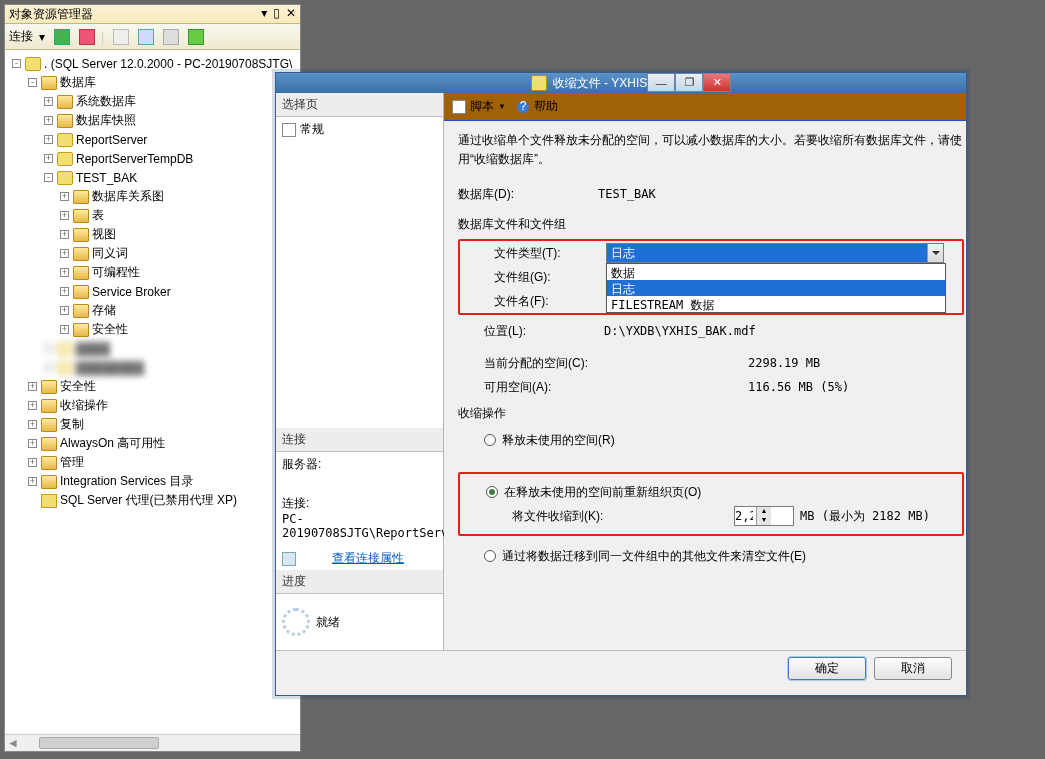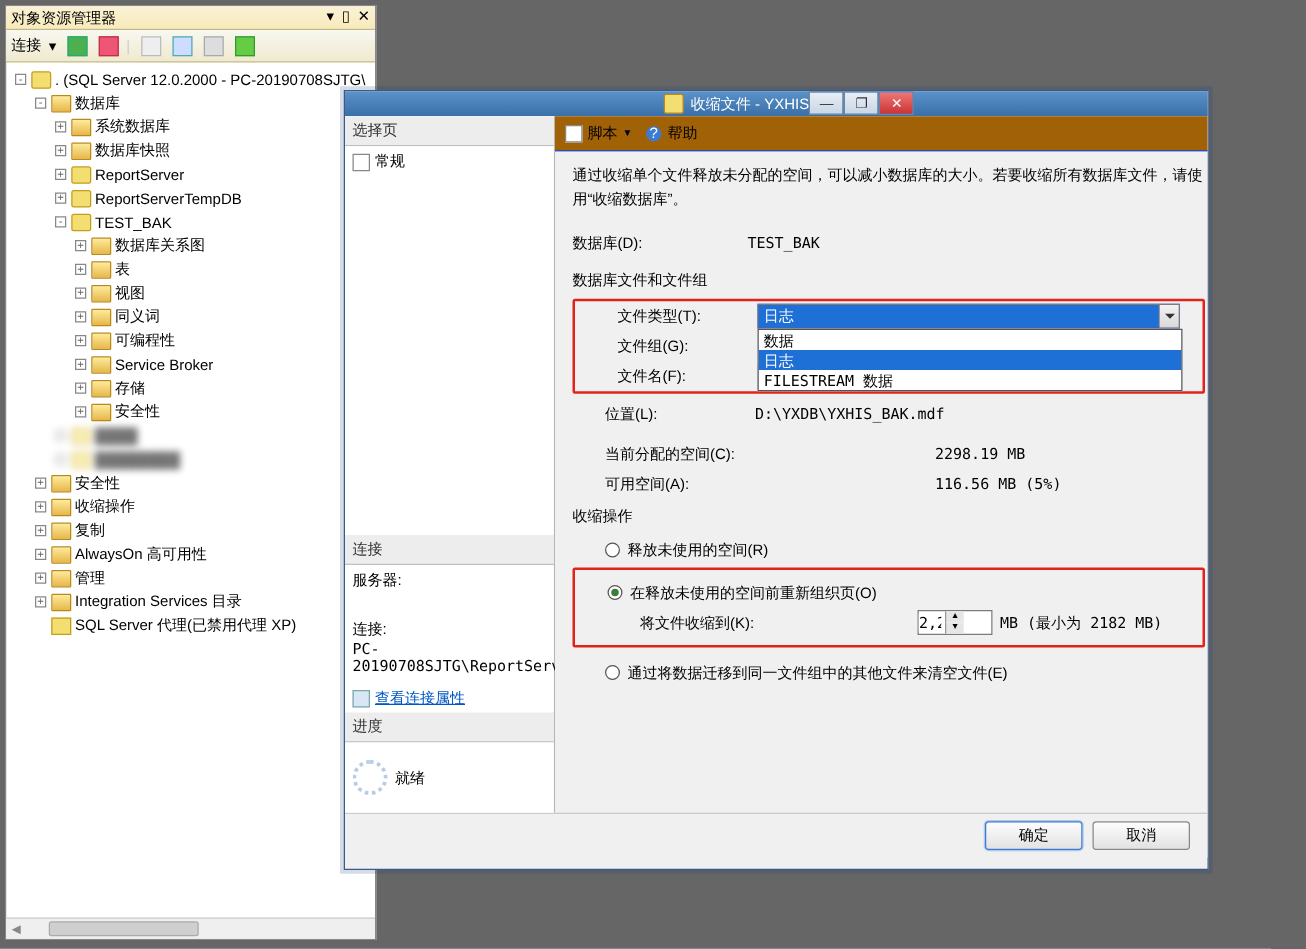--- a/index.html
+++ b/index.html
@@ -30,37 +30,37 @@
 .dtitle-icon { width: 16px; height: 16px; background: #F3DE72; border: 1px solid #B88A1A; border-radius: 2px; }
 .win-btns { display: flex; height: 20px; margin-right: 3px; }
 .win-btn { width: 28px; height: 19px; background: linear-gradient(#E8EEF5,#C9D6E6); border: 1px solid #6E85A3; display: flex; align-items: center; justify-content: center; font-family: Arial; font-size: 11px; color: #333; }
 .win-btn.close { background: linear-gradient(#E77,#C33); color: #fff; }
 
 .dlg-body { display: flex; height: 557px; }
 .dlg-left { width: 168px; border-right: 1px solid #B5B5B5; display: flex; flex-direction: column; background: #fff; }
 .sect-head { background: #EDEDED; border-bottom: 1px solid #BFBFBF; padding: 3px 6px; font-weight: normal; color: #333; }
 .sect-body { flex: 0 0 auto; padding: 4px 6px; background: #fff; }
 .sect-body.grow { flex: 1 1 auto; }
-.link { color: #0058C6; text-decoration: underline; cursor: pointer; }
+.link { color: #0058C6; text-decoration: underline; cursor: pointer; margin-left: 32px; }
 .spinner { width: 28px; height: 28px; border: 3px dotted #B8CDE3; border-radius: 50%; display: inline-block; vertical-align: middle; margin-right: 6px; }
 
 .dlg-right { flex: 1; background: #F0F0F0; padding: 0; position: relative; }
 .right-top { height: 28px; background: #a16207; border-bottom: 1px solid #1d4ed8; display: flex; align-items: center; padding: 0 8px; gap: 4px; }
 .right-content { padding: 10px 2px 6px 14px; }
 .desc { line-height: 1.55; margin-bottom: 14px; }
 .field-row { display: flex; align-items: center; height: 24px; margin-bottom: 0px; }
 .label { width: 140px; padding-left: 0; }
 .label.sub { padding-left: 26px; width: 152px; }
 .value { font-family: Consolas, monospace; }
 .monov { font-family: "SimSun", monospace; }
 
 .group-title { margin: 10px 0 6px 0; }
 .red-box { border: 2px solid #E2231A; border-radius: 2px; padding: 0; position: relative; }
 .red-box.upper { margin: 2px 0 4px 0; }
-.red-box.lower { margin: 2px 0 8px 0; padding: 6px 6px 6px 6px; }
+.red-box.lower { margin: 20px 0 8px 0; padding: 6px 6px 6px 6px; }
 
 .combo { position: relative; width: 338px; height: 20px; background: #1d4ed8; border: 1px solid #7B7B7B; display: flex; align-items: center; }
 .combo-sel { flex: 1; background: #1E6FD6; color: #fff; padding: 0 4px; height: 100%; display: flex; align-items: center; }
 .combo-arrow { width: 16px; height: 100%; background: linear-gradient(#F2F2F2,#D9D9D9); border-left: 1px solid #999; display: flex; align-items: center; justify-content: center; }
 .combo-arrow::after { content: ""; border: 4px solid transparent; border-top-color: #333; margin-top: 3px; }
 .combo-list { position: absolute; left: -1px; top: 19px; width: 340px; background: #fff; border: 1px solid #555; z-index: 5; }
 .combo-opt { padding: 1px 4px; height: 16px; font-family: "SimSun", monospace; }
 .combo-opt.sel { background: #1E6FD6; color: #fff; }
 
 .grey-combo { width: 338px; height: 20px; background: #F0F0F0; border: 1px solid #ADADAD; display: flex; align-items: center; justify-content: flex-end; }

